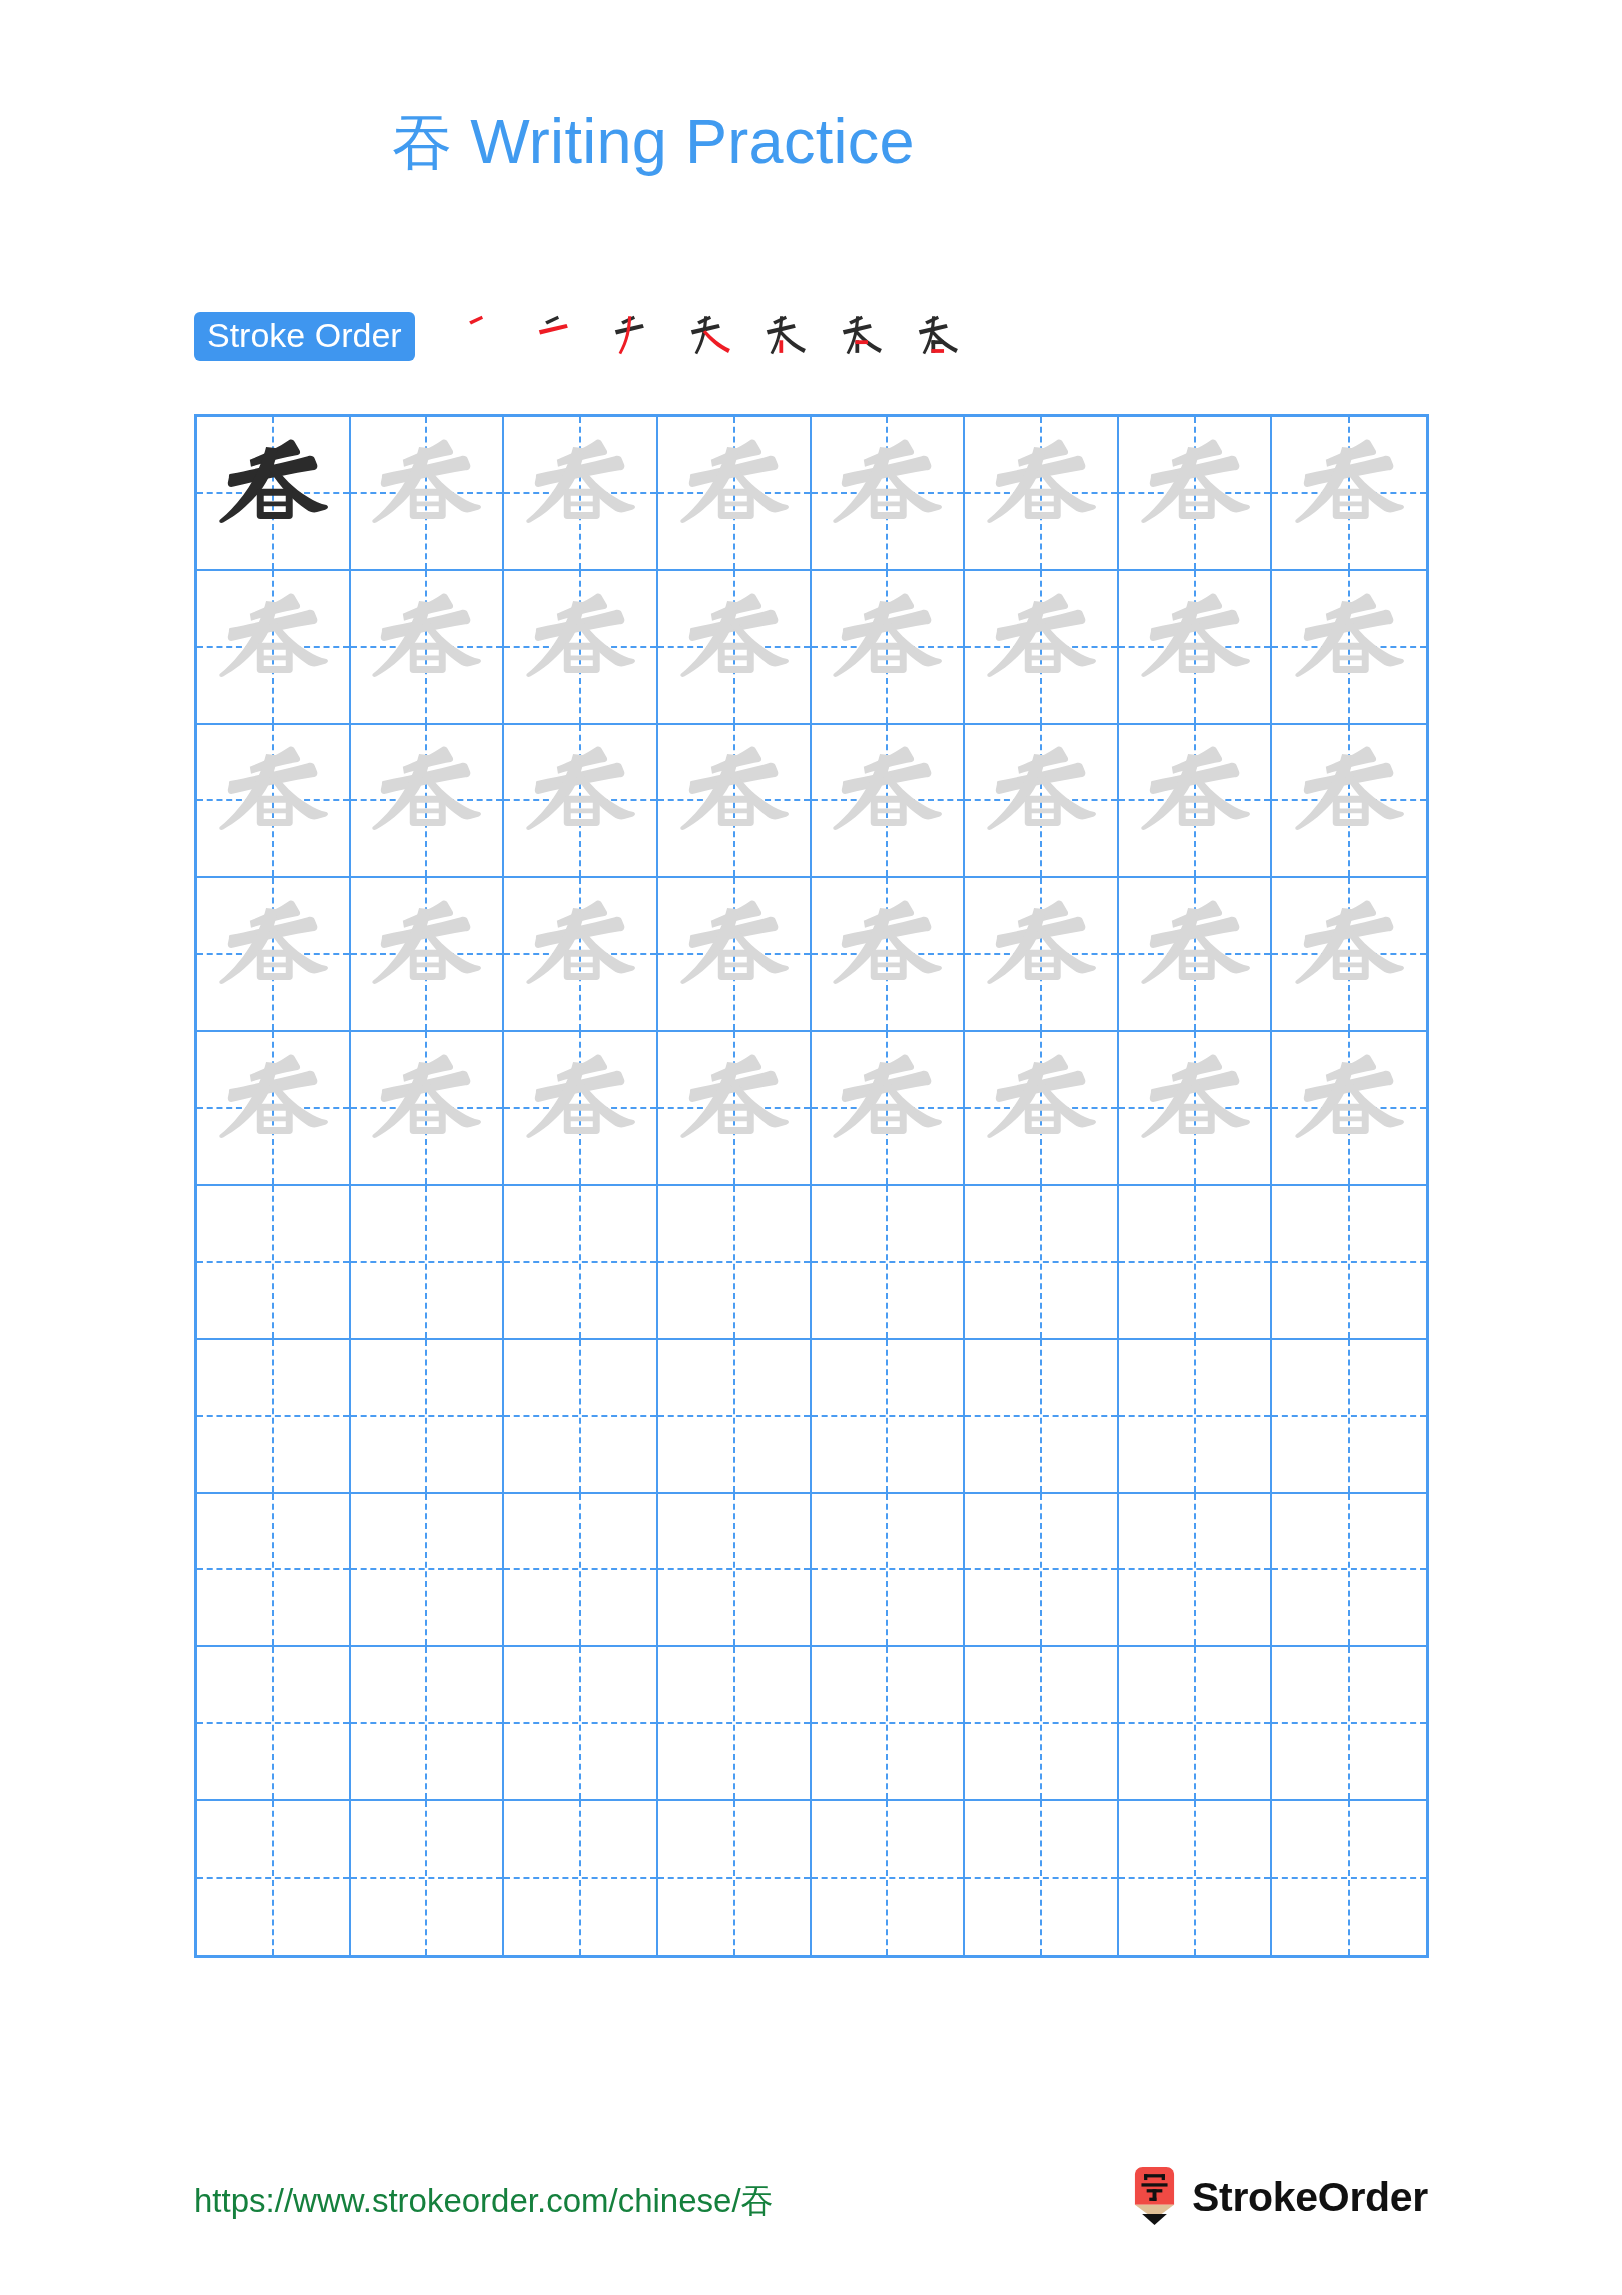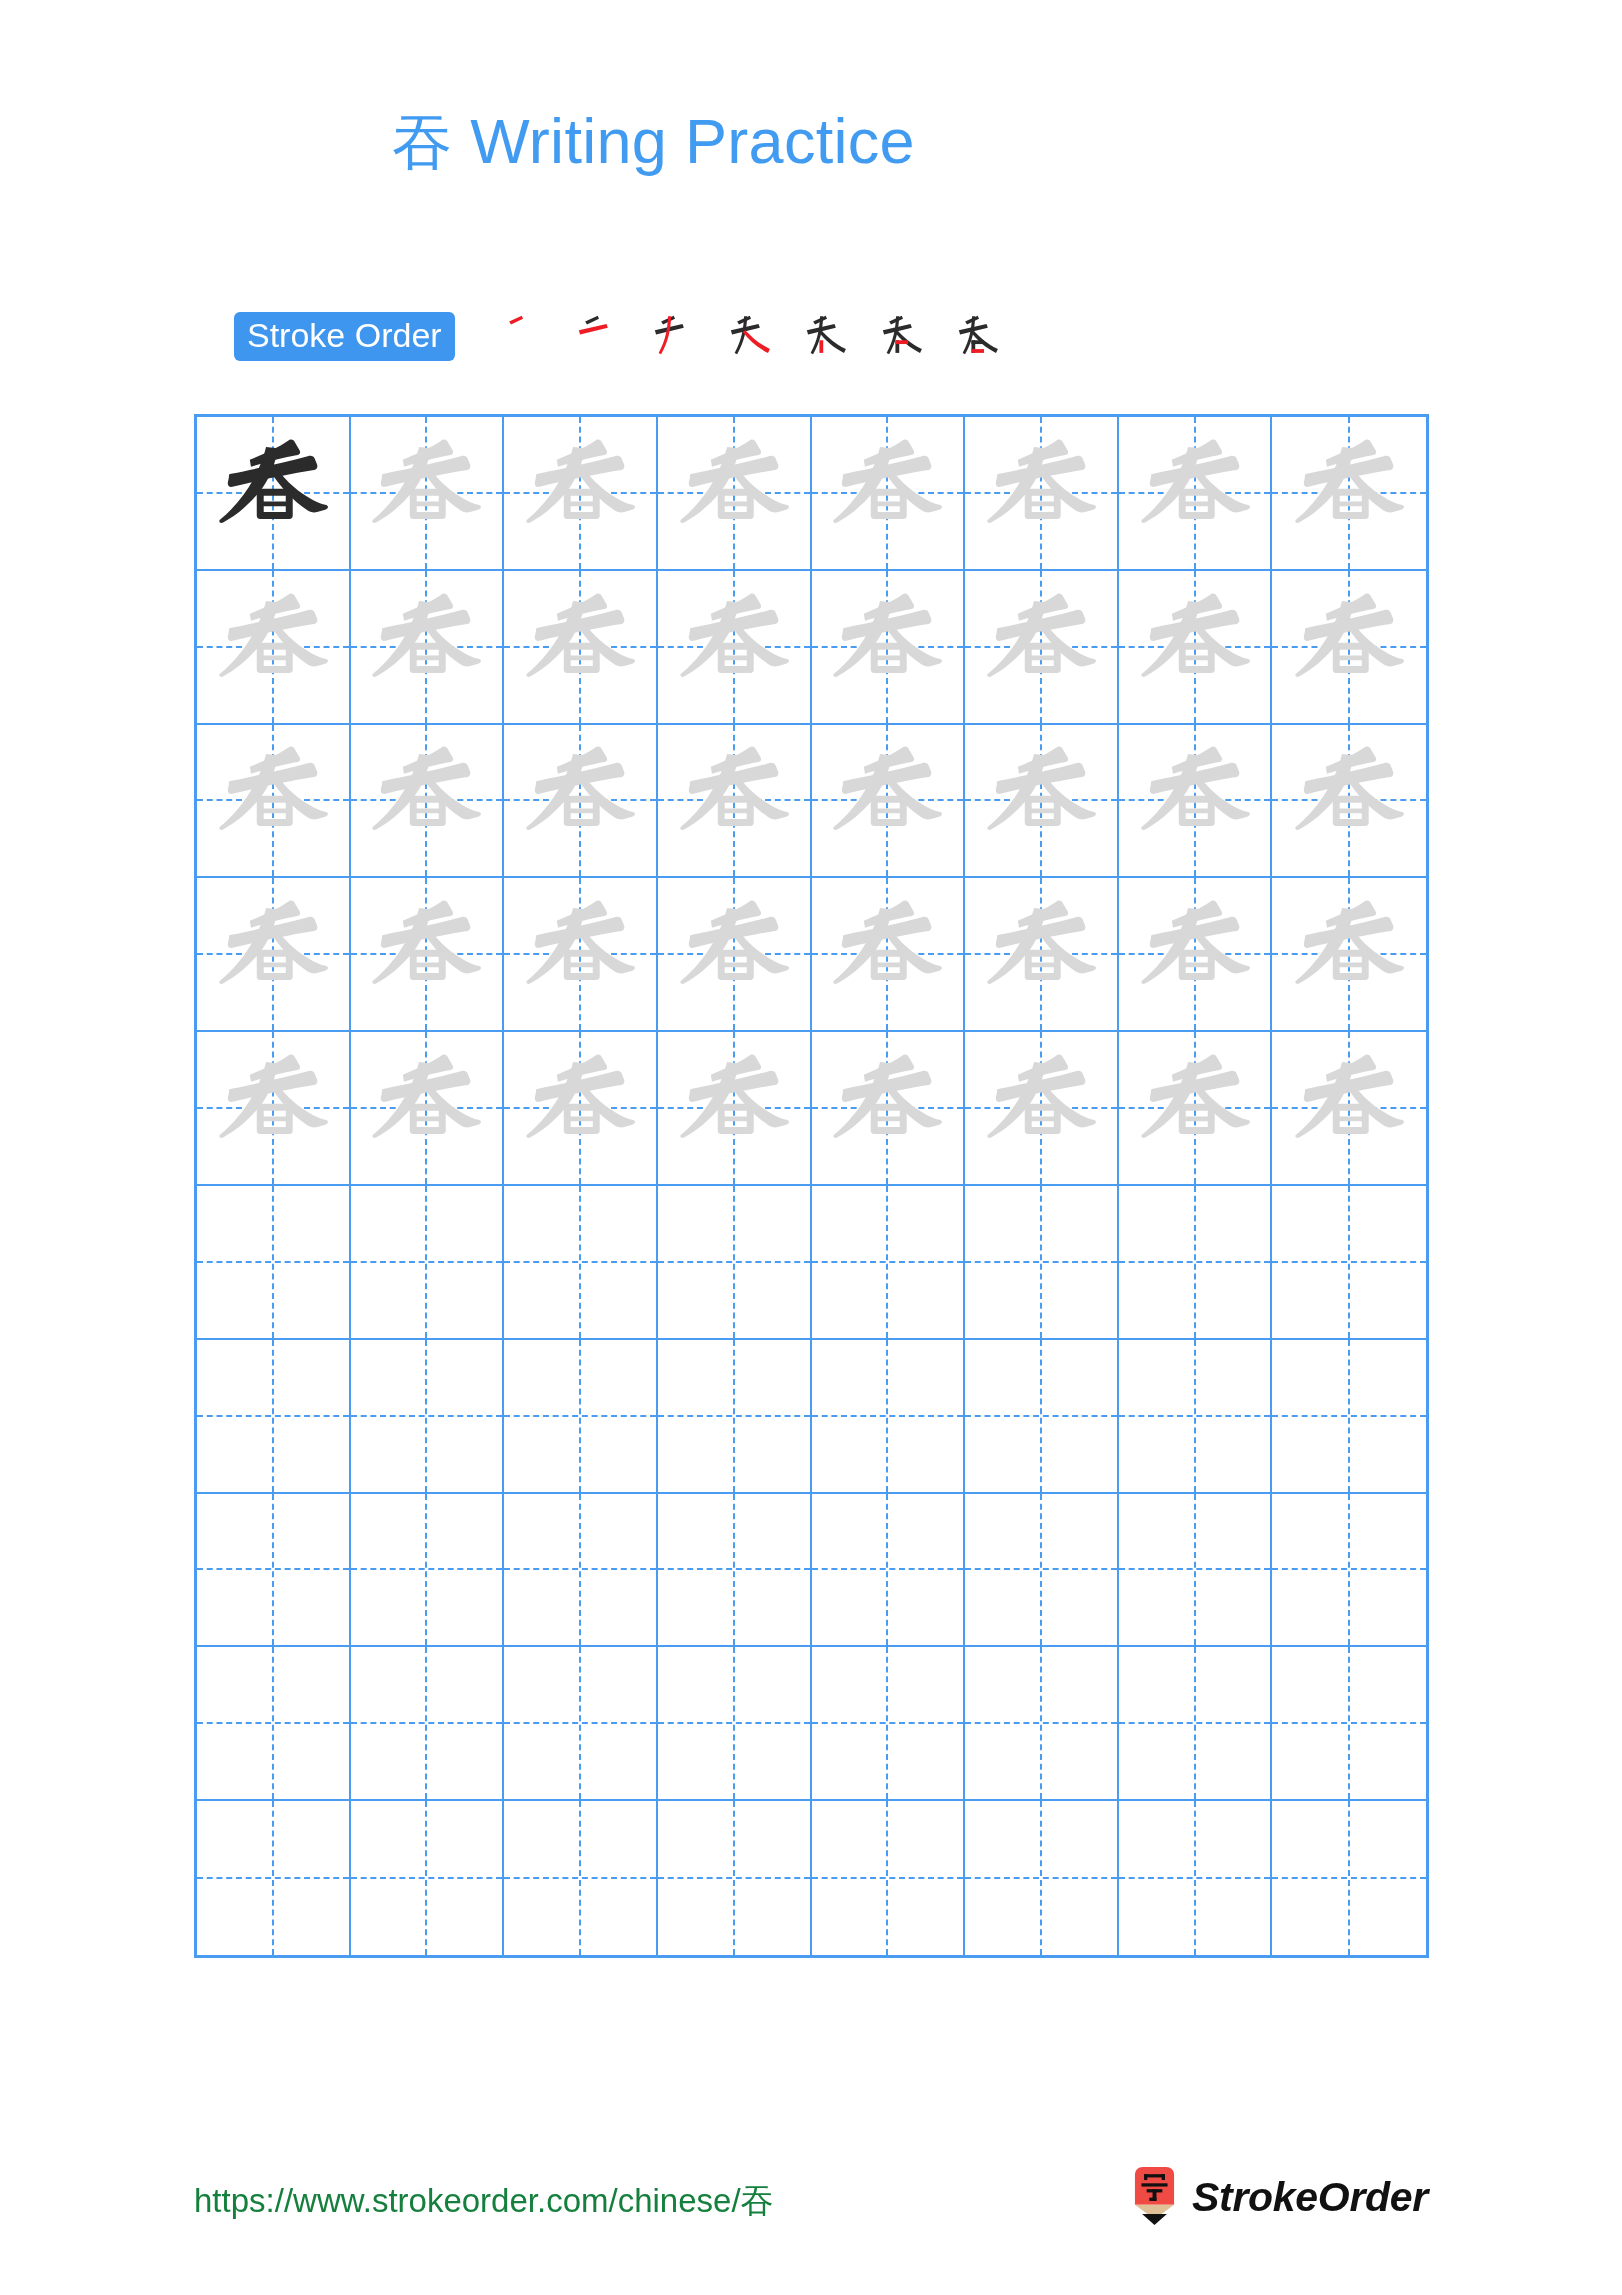--- a/index.html
+++ b/index.html
@@ -45,21 +45,20 @@
   }
   #stroke-order-badge {
     background: #3f96ef;
     color: #ffffff;
     font-size: 34px;
     font-weight: 400;
     border-radius: 5.9px;
     padding: 6.5px 13px 9.2px 13px;
     line-height: 1;
     white-space: nowrap;
-    margin-left: 40px;
   }
   #stroke-steps {
     display: flex;
     align-items: flex-start;
     margin-left: 30px;
     height: 63px;
   }
   .stroke-step {
     width: 76px;
     height: 63px;
@@ -162,21 +161,20 @@
     height: 60px;
     display: block;
     flex: 0 0 auto;
   }
   #brand-name {
     color: #111111;
     font-size: 41px;
     font-weight: bold;
     letter-spacing: -0.3px;
     line-height: 1;
-    font-style: italic;
   }
 </style>
 </head>
 <body>
 
 <div id="page-title">
   <span class="han">吞</span><span> Writing Practice</span>
 </div>
 
 <div id="stroke-order-row">

